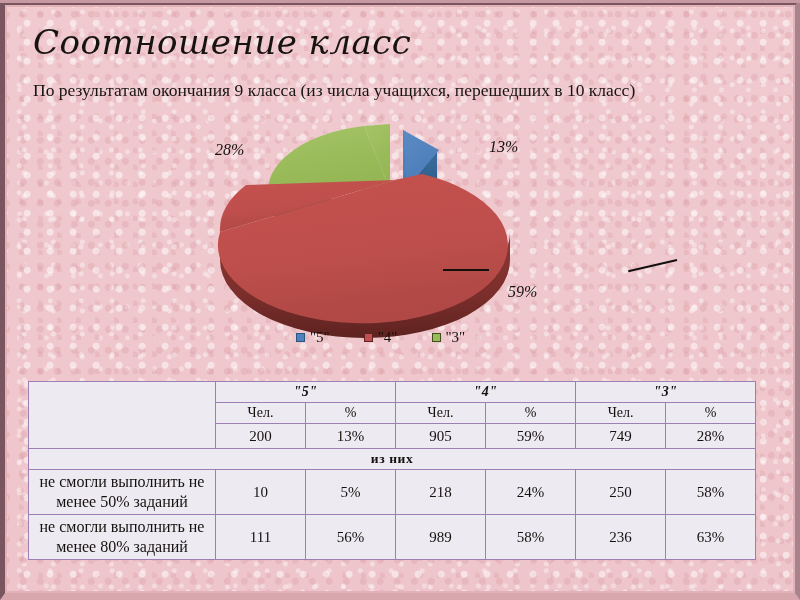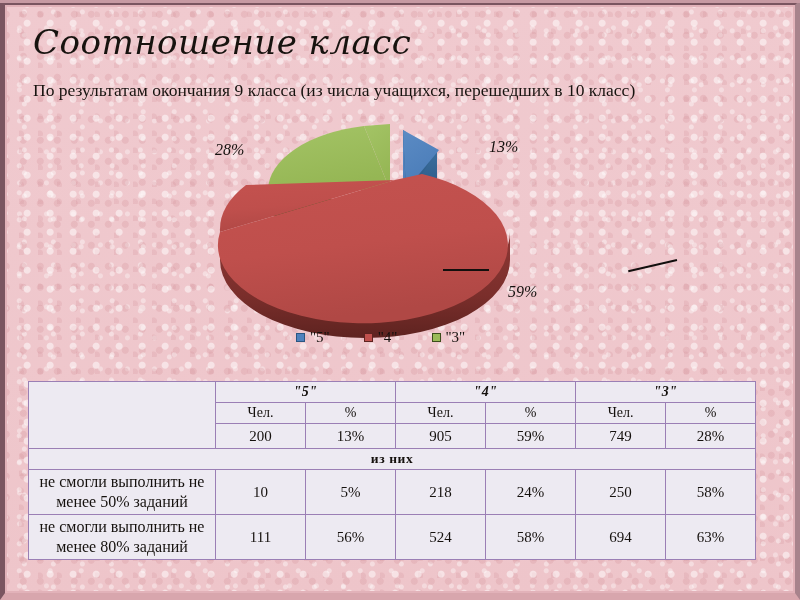--- a/index.html
+++ b/index.html
@@ -319,21 +319,21 @@
         <td class="datacell">250</td>
         <td class="datacell">58%</td>
       </tr>
       <tr>
         <td class="rowlabel">
           <span>не смогли выполнить не</span><br>
           <span>менее 80% заданий</span>
         </td>
         <td class="datacell cell-pad">111</td>
         <td class="datacell">56%</td>
-        <td class="datacell">524</td>
+        <td class="datacell">989</td>
         <td class="datacell">58%</td>
-        <td class="datacell">694</td>
+        <td class="datacell">236</td>
         <td class="datacell">63%</td>
       </tr>
     </tbody>
   </table>
 
 </div>
 
 </body></html>

